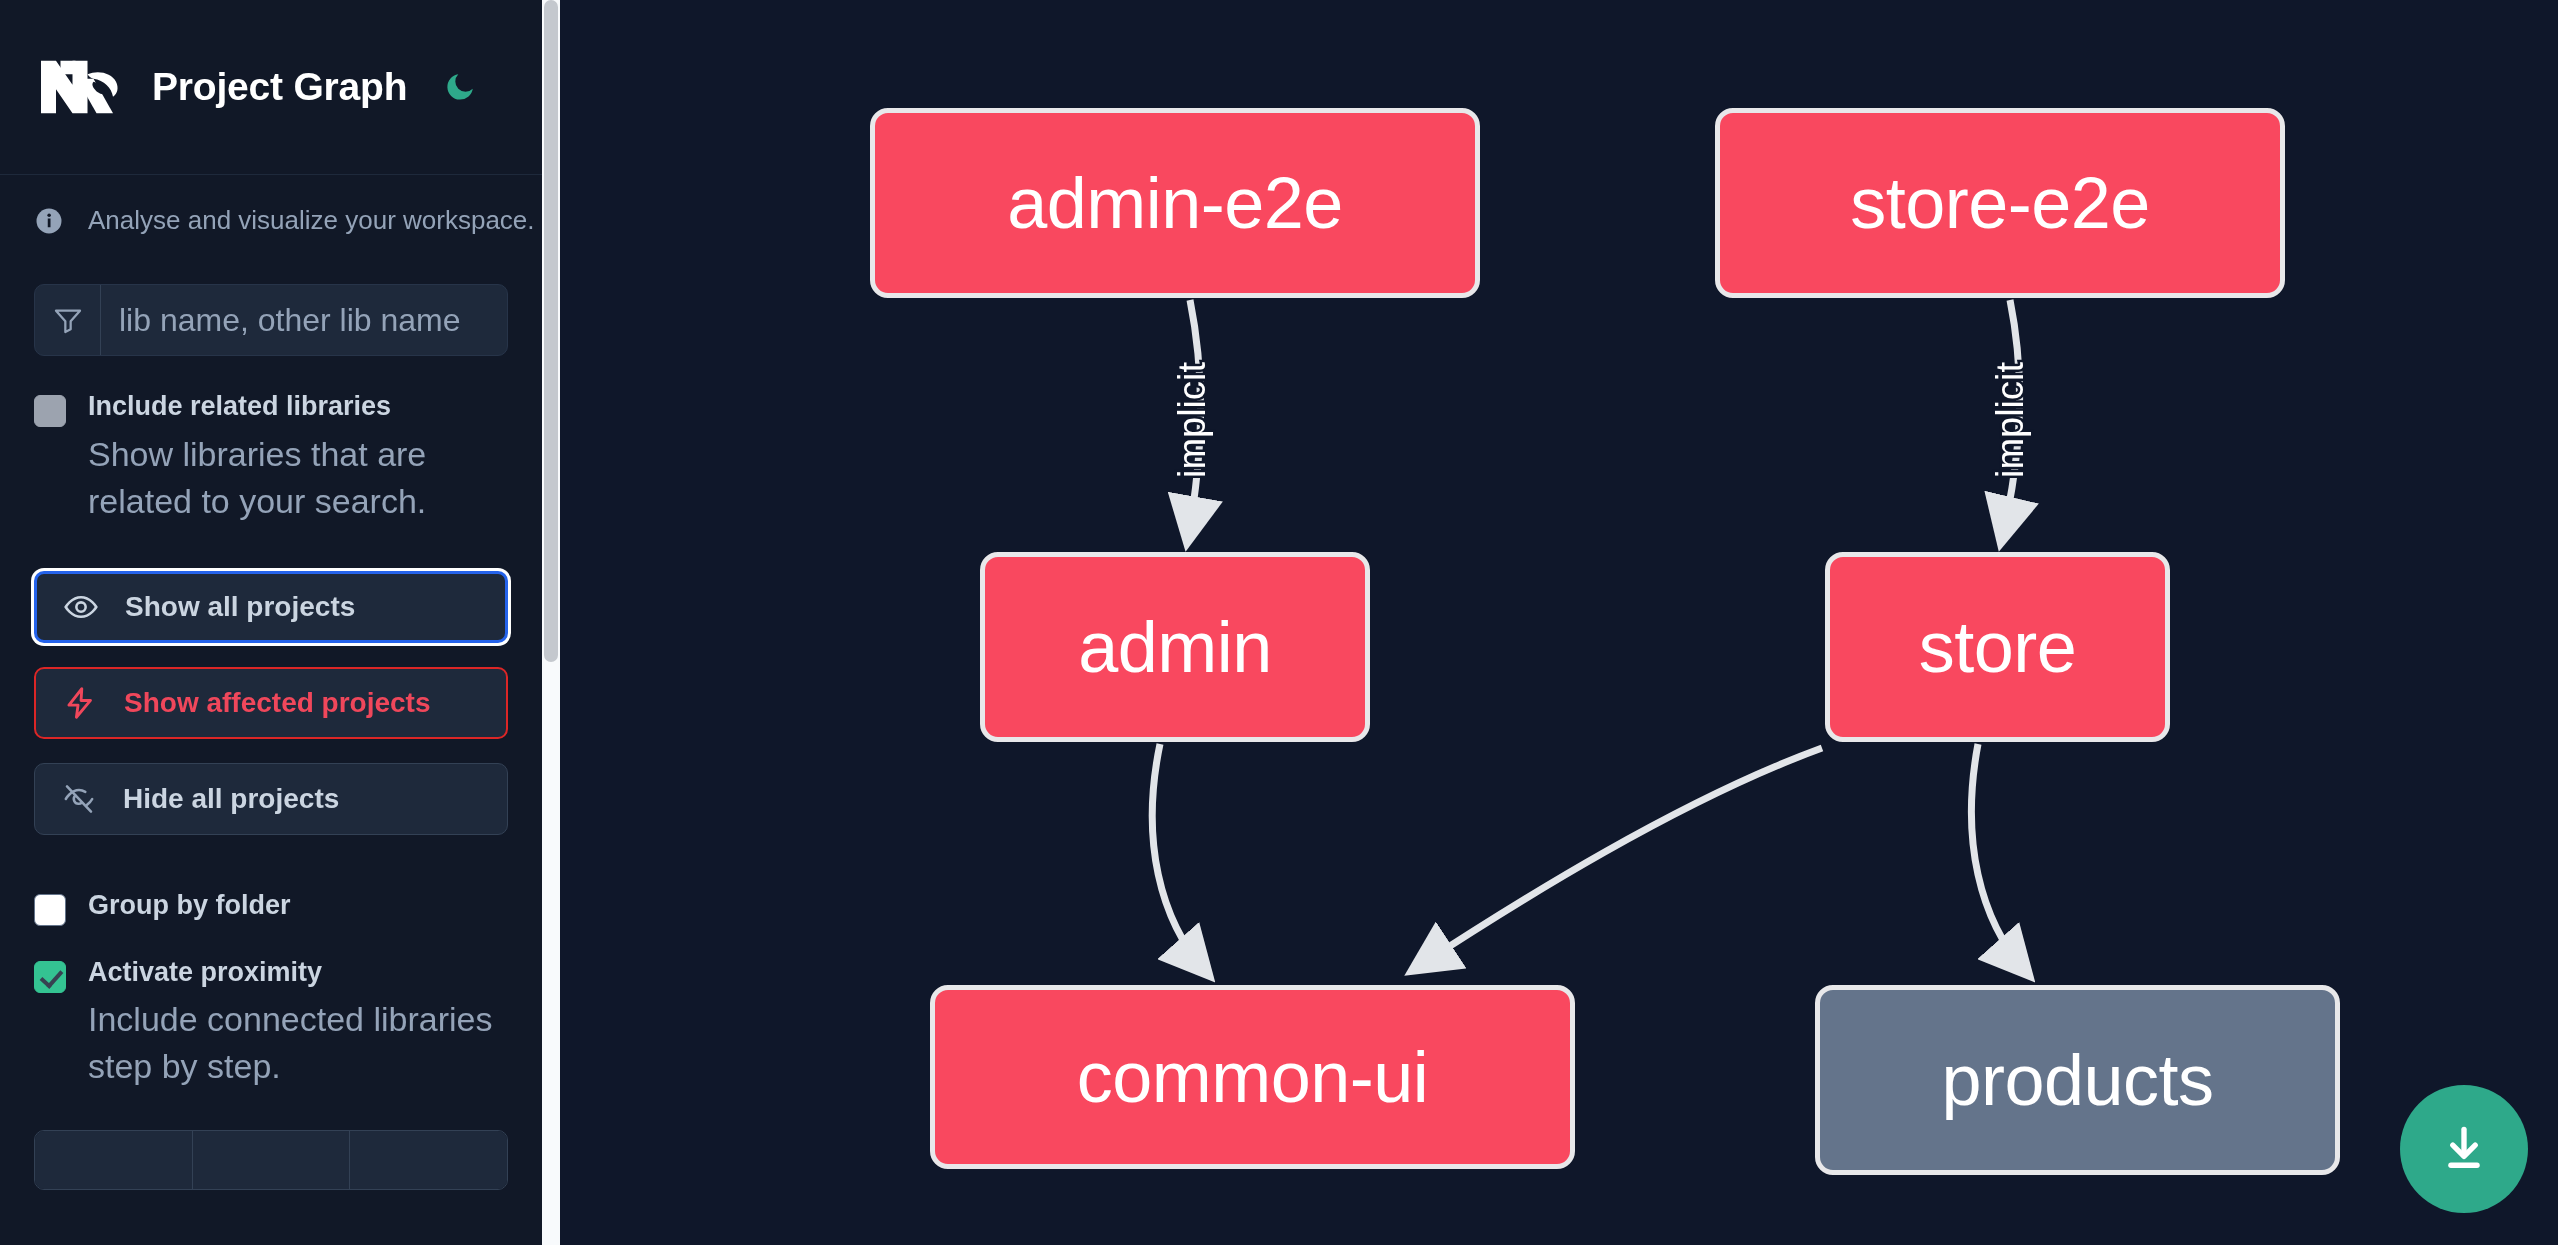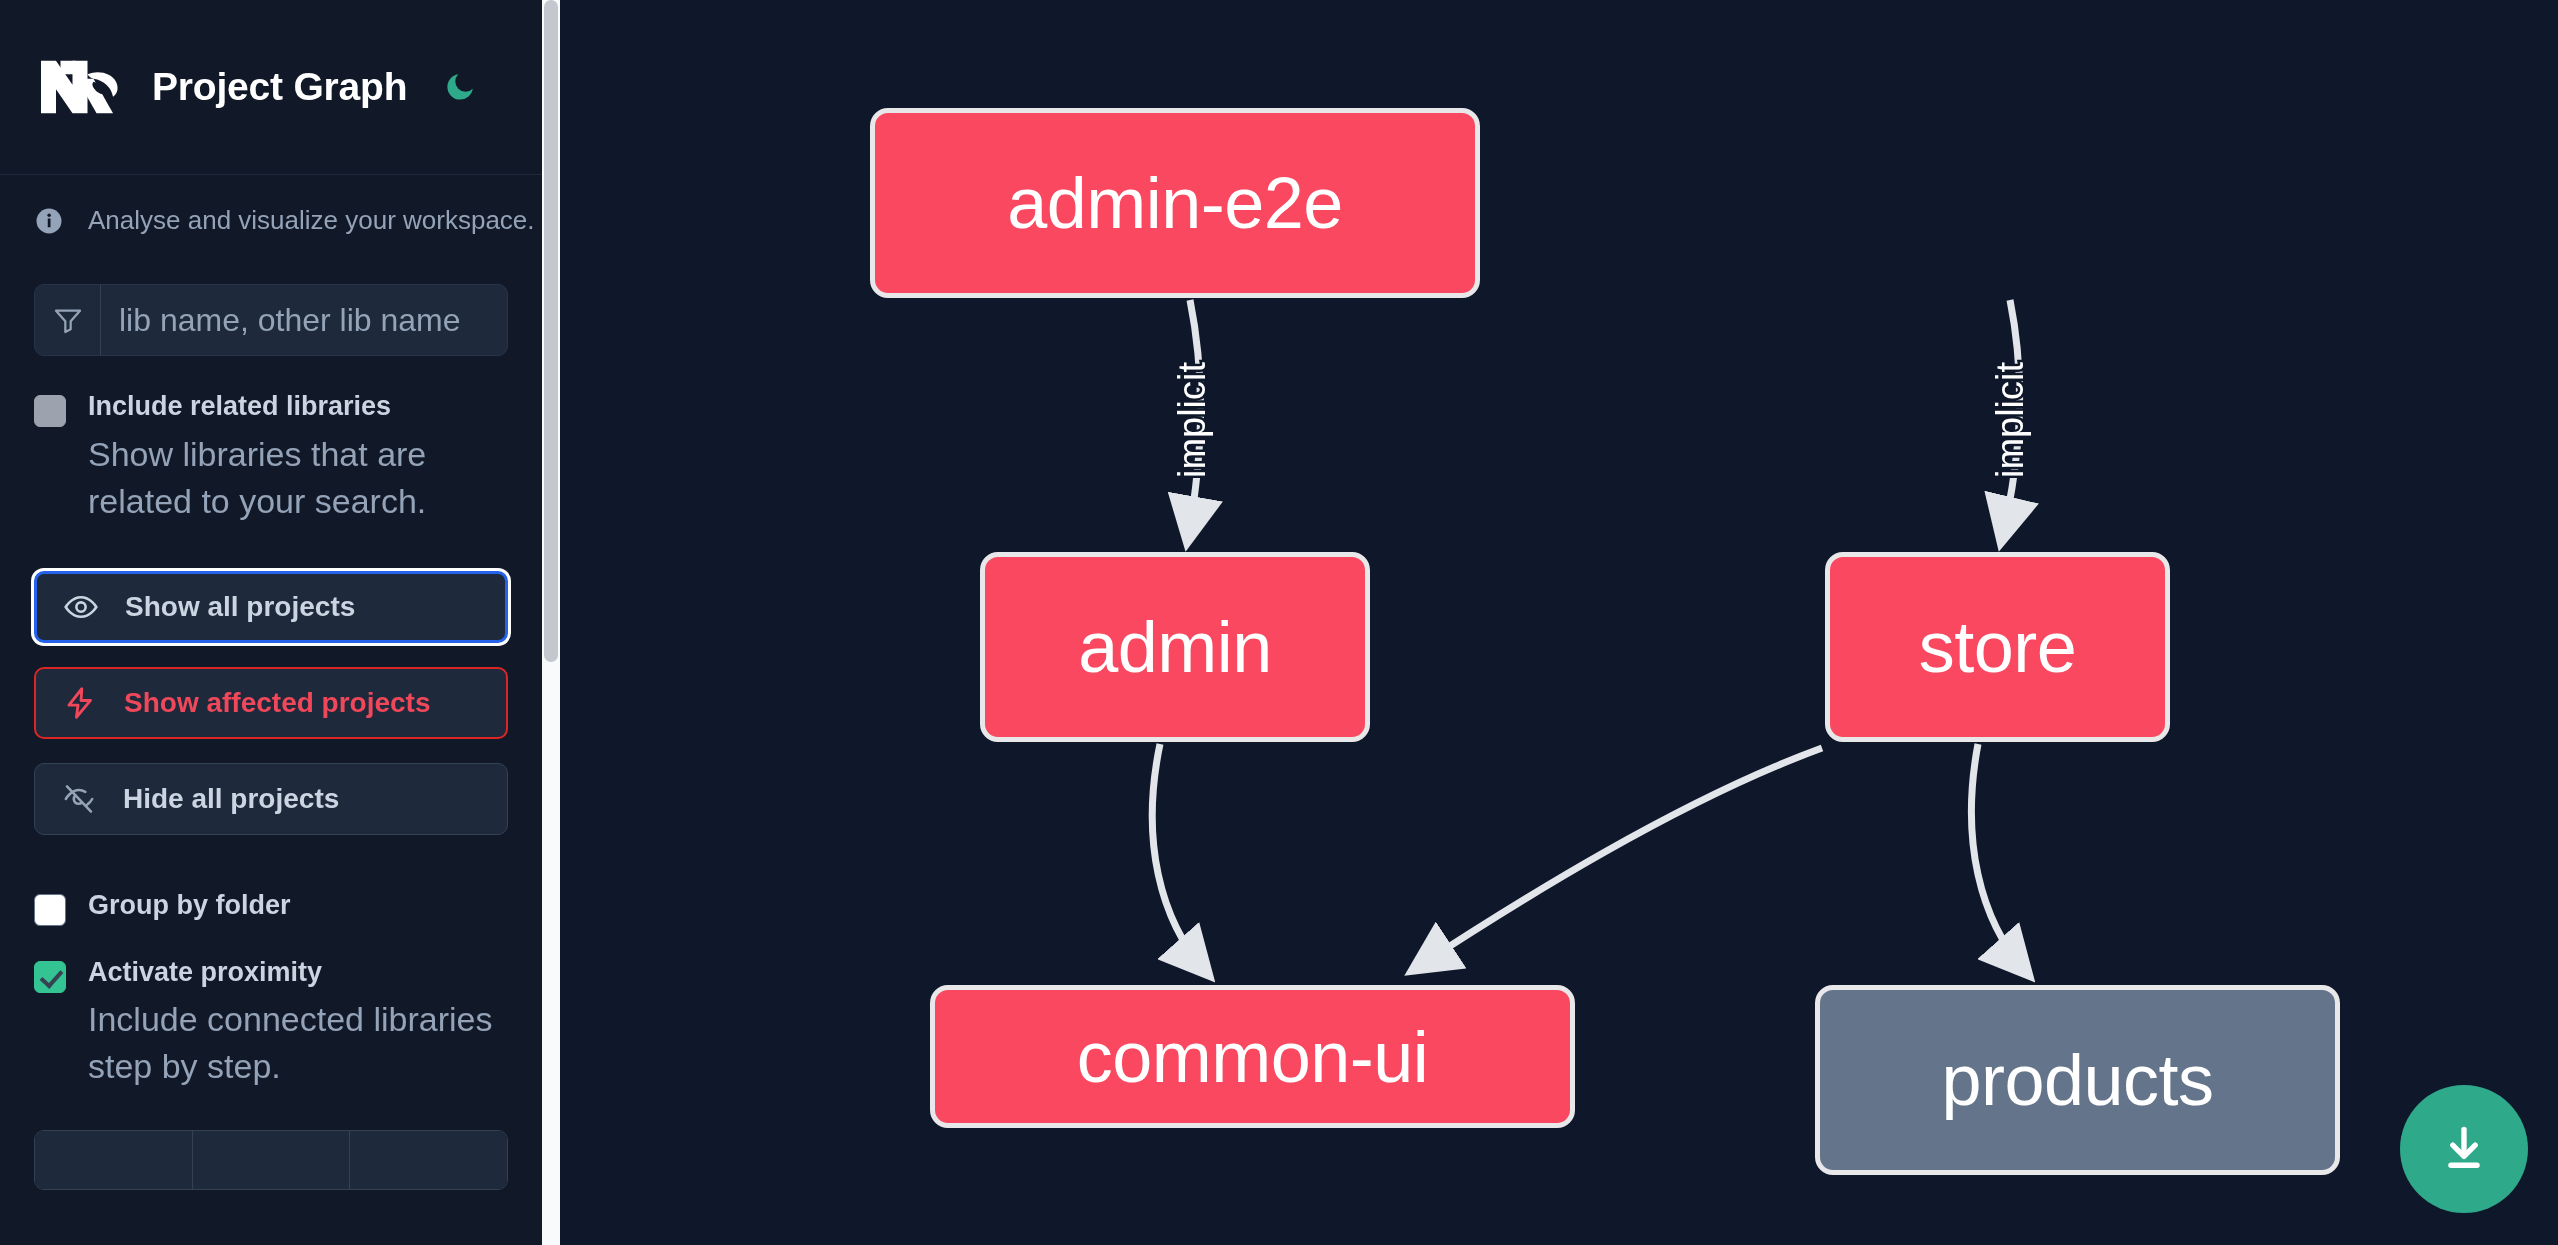--- a/index.html
+++ b/index.html
@@ -348,23 +348,24 @@
 
       <g transform="translate(645,420) rotate(-90)">
         <text x="0" y="0" text-anchor="middle" font-family="Liberation Sans, sans-serif" font-size="38" fill="#FFFFFF" stroke="#0F172A" stroke-width="5" paint-order="stroke" font-weight="400">implicit</text>
       </g>
       <g transform="translate(1463,420) rotate(-90)">
         <text x="0" y="0" text-anchor="middle" font-family="Liberation Sans, sans-serif" font-size="38" fill="#FFFFFF" stroke="#0F172A" stroke-width="5" paint-order="stroke" font-weight="400">implicit</text>
       </g>
     </svg>
 
     <div class="node project" style="left:310px;top:108px;width:610px;height:190px">admin-e2e</div>
+    <div class="node project" style="left:1155px;top:108px;width:570px;height:190px">store-e2e</div>
     <div class="node project" style="left:420px;top:552px;width:390px;height:190px">admin</div>
     <div class="node project" style="left:1265px;top:552px;width:345px;height:190px">store</div>
-    <div class="node project" style="left:370px;top:985px;width:645px;height:143px">common-ui</div>
+    <div class="node project" style="left:370px;top:985px;width:645px;height:184px">common-ui</div>
     <div class="node lib" style="left:1255px;top:985px;width:525px;height:190px">products</div>
 
     <button class="dl-btn">
       <span>
         <svg viewBox="0 0 24 24" width="56" height="56" aria-hidden="true">
           <line x1="12" y1="4" x2="12" y2="15" stroke="#FFFFFF" stroke-width="2.3" stroke-linecap="round"></line>
           <path d="M7.2 10.8 12 15.6l4.8-4.8" fill="none" stroke="#FFFFFF" stroke-width="2.3" stroke-linecap="round" stroke-linejoin="round"></path>
           <line x1="6.4" y1="19.4" x2="17.6" y2="19.4" stroke="#FFFFFF" stroke-width="2.3" stroke-linecap="round"></line>
         </svg>
       </span>

